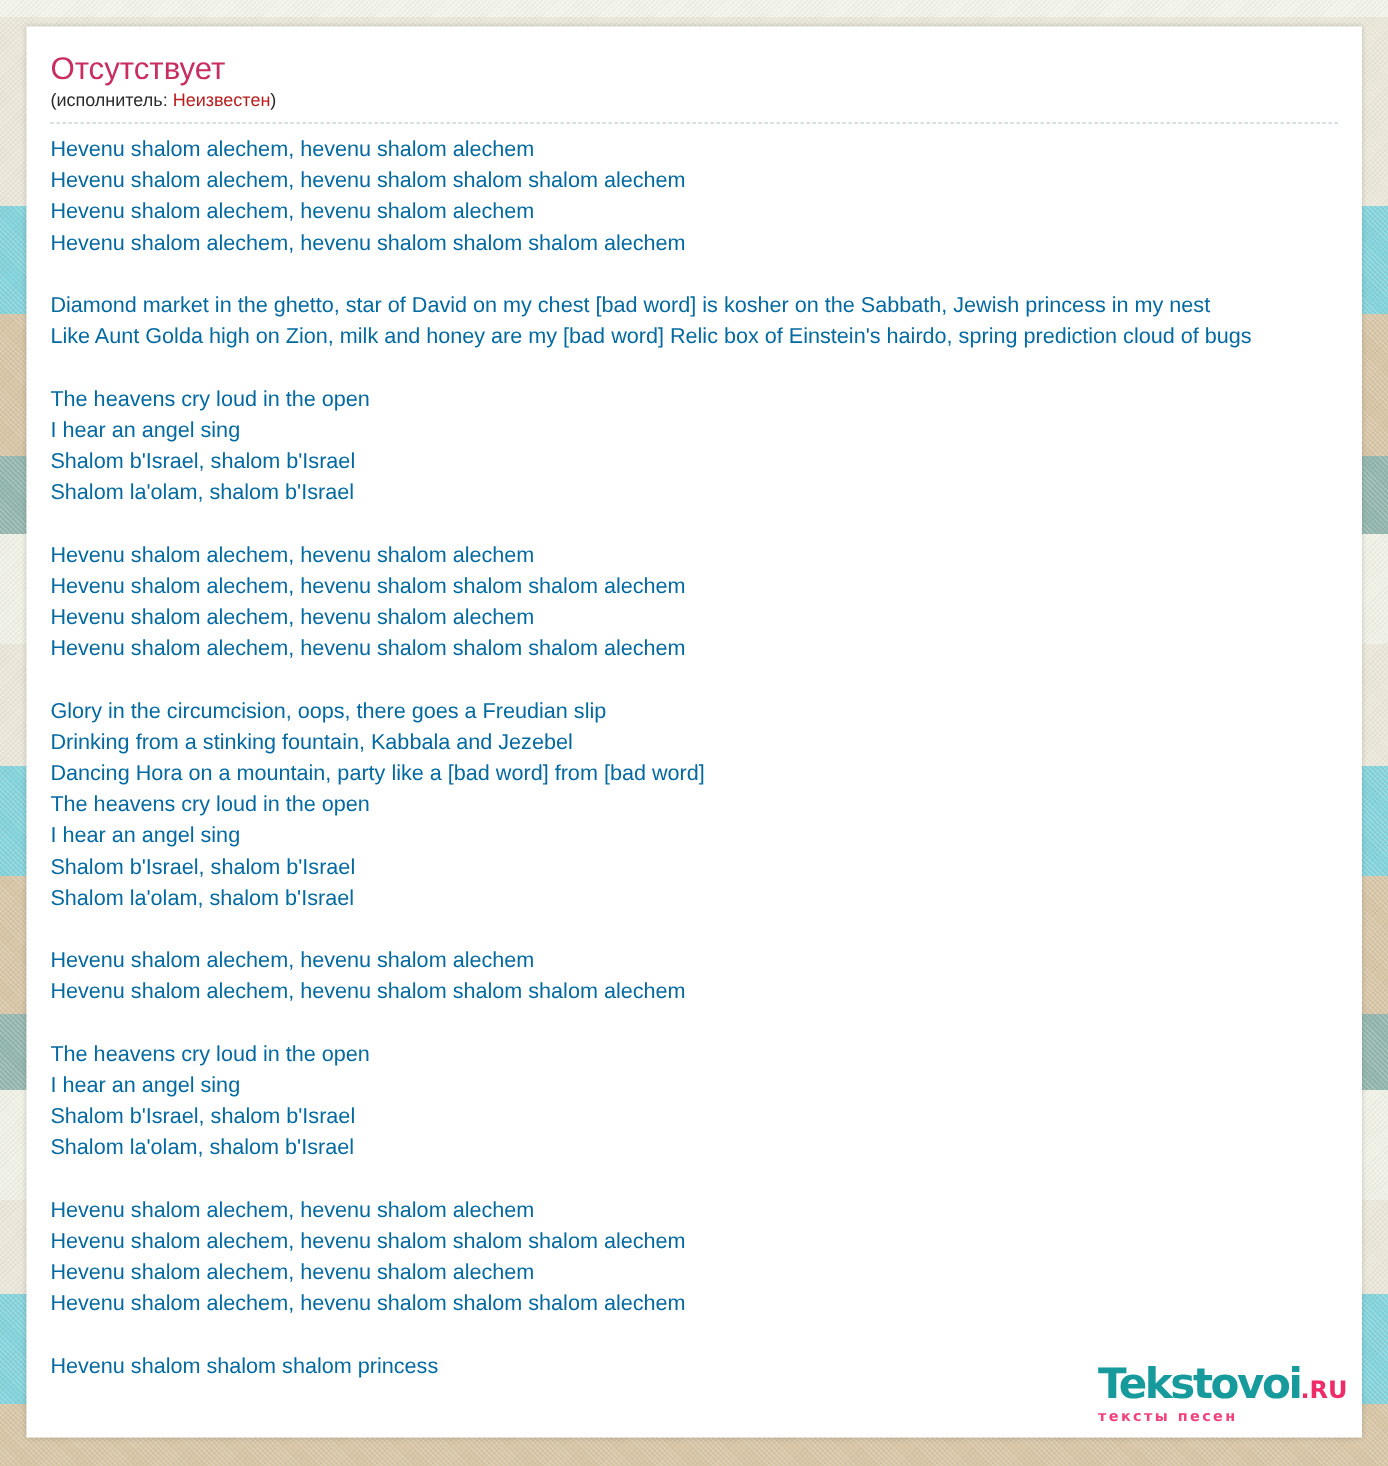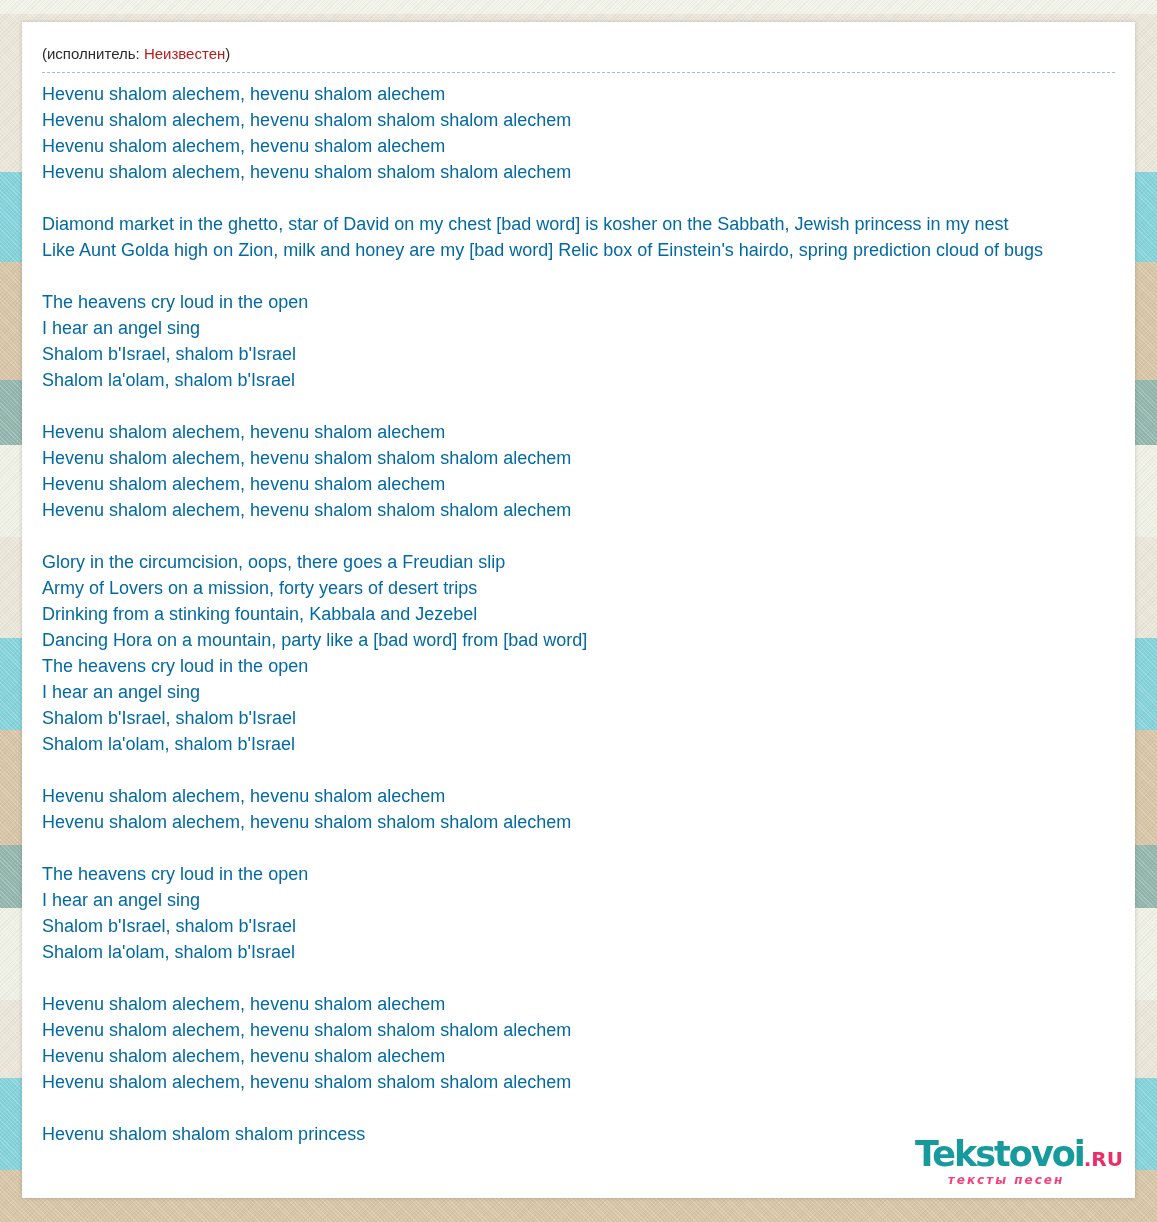--- a/index.html
+++ b/index.html
@@ -77,21 +77,21 @@
   .stanza {
     margin: 0 0 26px 0;
   }
   .line {
     height: 26px;
   }
   .logo {
     position: absolute;
     right: 12px;
     bottom: 12px;
-    text-align: center;
+    text-align: left;
     line-height: 1;
     cursor: pointer;
   }
   .logo-word {
     font-family: "DejaVu Sans", sans-serif;
     font-weight: bold;
     font-size: 35px;
     letter-spacing: -2px;
     color: #169a9b;
   }
@@ -105,29 +105,29 @@
   }
   .logo-tagline {
     margin-top: 2px;
     padding-right: 26px;
     font-family: "DejaVu Sans", sans-serif;
     font-weight: bold;
     font-size: 12px;
     letter-spacing: 2px;
     color: #f2417b;
     text-transform: lowercase;
-    font-style: italic;
   }
 </style>
 </head>
 <body>
 
 <div class="card">
   <div class="content">
 
+    <h1 class="page-title">Отсутствует</h1>
 
     <div class="artist-line"><span>(исполнитель: </span><span class="artist-link">Неизвестен</span><span>)</span></div>
 
     <div class="lyrics">
         <div class="stanza">
           <div class="line">Hevenu shalom alechem, hevenu shalom alechem</div>
           <div class="line">Hevenu shalom alechem, hevenu shalom shalom shalom alechem</div>
           <div class="line">Hevenu shalom alechem, hevenu shalom alechem</div>
           <div class="line">Hevenu shalom alechem, hevenu shalom shalom shalom alechem</div>
         </div>
@@ -142,21 +142,20 @@
           <div class="line">Shalom la'olam, shalom b'Israel</div>
         </div>
         <div class="stanza">
           <div class="line">Hevenu shalom alechem, hevenu shalom alechem</div>
           <div class="line">Hevenu shalom alechem, hevenu shalom shalom shalom alechem</div>
           <div class="line">Hevenu shalom alechem, hevenu shalom alechem</div>
           <div class="line">Hevenu shalom alechem, hevenu shalom shalom shalom alechem</div>
         </div>
         <div class="stanza">
           <div class="line">Glory in the circumcision, oops, there goes a Freudian slip</div>
-          <div class="line">Army of Lovers on a mission, forty years of desert trips</div>
           <div class="line">Drinking from a stinking fountain, Kabbala and Jezebel</div>
           <div class="line">Dancing Hora on a mountain, party like a [bad word] from [bad word]</div>
           <div class="line">The heavens cry loud in the open</div>
           <div class="line">I hear an angel sing</div>
           <div class="line">Shalom b'Israel, shalom b'Israel</div>
           <div class="line">Shalom la'olam, shalom b'Israel</div>
         </div>
         <div class="stanza">
           <div class="line">Hevenu shalom alechem, hevenu shalom alechem</div>
           <div class="line">Hevenu shalom alechem, hevenu shalom shalom shalom alechem</div>

